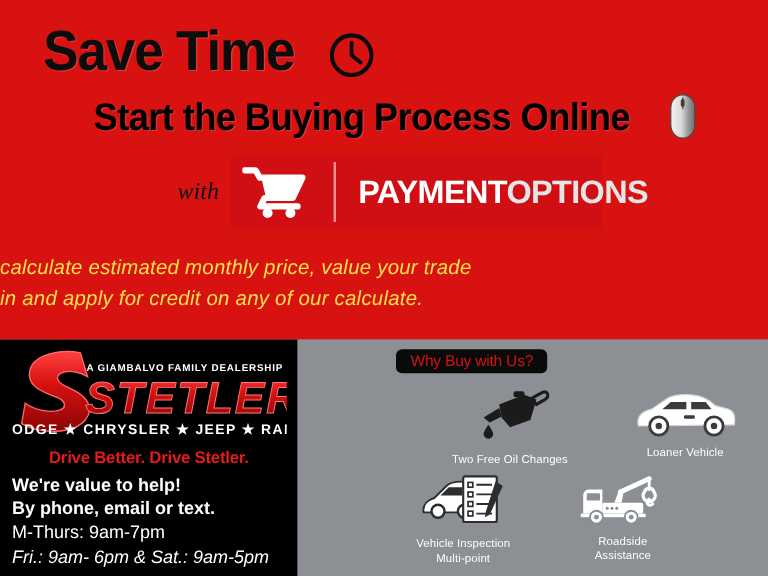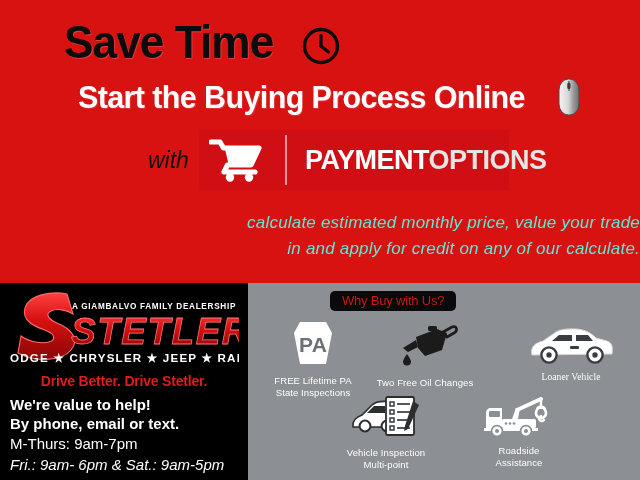--- a/index.html
+++ b/index.html
@@ -15,43 +15,42 @@
     position:absolute;left:0;top:0;width:640px;height:283px;
     background:#d81111;
   }
   .headline1{
     position:absolute;left:36px;top:14px;
     font-size:47px;font-weight:bold;color:#0d0c0c;
     letter-spacing:-1px;
     font-family:"Liberation Sans", sans-serif;
     display:flex;align-items:center;gap:14px;
     text-shadow:1px 1px 0 rgba(255,255,255,0.18);
-    margin-left:28px;
   }
   .headline1 .txt{transform:scaleX(0.94);transform-origin:left center;}
   .clock-icon{display:inline-block;width:40px;height:40px;flex:0 0 auto;}
 
   .headline2{
     position:absolute;left:78px;top:78px;
-    font-size:32px;font-weight:bold;color:#ffffff;
+    font-size:32px;font-weight:bold;color:#000000;
     letter-spacing:-0.6px;
     display:flex;align-items:center;gap:10px;
     text-shadow:1px 1px 0 rgba(255,255,255,0.15);
   }
   .headline2 .txt{transform:scaleX(0.95);transform-origin:left center;}
   .mouse-icon{display:inline-block;width:22px;height:38px;flex:0 0 auto;}
 
   
   .withrow{
     position:absolute;left:148px;top:130px;height:60px;
     display:flex;align-items:center;
   }
   .with-word{
-    font-size:23px;font-style:italic;color:#111;
-    font-family:Liberation Sans, sans-serif;
+    font-size:20px;font-style:italic;color:#111;
+    font-family:Liberation Serif, serif;
     margin-right:10px;margin-top:0;
   }
   .po-box{
     background:#cf0f14;height:60px;width:310px;
     display:flex;align-items:center;box-sizing:border-box;
     padding-left:6px;
   }
   .cart-icon{width:54px;height:44px;flex:0 0 auto;margin-left:4px;}
   .po-divider{
     width:2px;height:50px;background:rgba(255,255,255,0.55);
@@ -59,21 +58,21 @@
   }
   .po-text{
     font-size:27px;font-weight:bold;letter-spacing:-0.5px;
     white-space:nowrap;
   }
   .po-text .p1{color:#ffffff;}
   .po-text .p2{color:#e5e5e5;}
 
   .tagline{
     position:absolute;left:0;top:210px;width:640px;
-    text-align:right;color:#5eead4;
+    text-align:left;color:#fde047;
     font-family:"Liberation Sans", sans-serif;
     font-style:italic;font-size:17px;line-height:26px;
     letter-spacing:0.2px;
   }
   .tagline .l{display:block;}
 
   
   .leftpanel{
     position:absolute;left:0;top:283px;width:248px;height:197px;
     background:#000000;
@@ -111,21 +110,21 @@
   }
   .perk{
     position:absolute;text-align:center;color:#ffffff;
     font-size:9.5px;line-height:12px;letter-spacing:0.1px;
   }
   .perk .ic{display:block;margin:0 auto 3px auto;}
   .perk .lbl{display:block;}
 
   .p-pa{left:2px;top:-2px;width:126px;}
   .p-oil{left:112px;top:4px;width:130px;}
-  .p-loan{left:256px;top:6px;width:134px;font-family:Liberation Serif, serif;}
+  .p-loan{left:256px;top:6px;width:134px;}
   .p-multi{left:74px;top:74px;width:128px;}
   .p-road{left:208px;top:76px;width:126px;}
 </style>
 </head>
 <body>
 
 <div class="banner">
 
   <div class="hero">
 
@@ -214,30 +213,20 @@
       <div class="h4">Fri.: 9am- 6pm &amp; Sat.: 9am-5pm</div>
     </div>
   </div>
 
   <div class="rightpanel">
 
     <div class="whybuy">Why Buy with Us?</div>
 
     <div class="perks">
 
-      <div class="perk p-pa">
-        <span class="ic">
-          <svg viewBox="0 0 52 52" width="52" height="52" aria-hidden="true">
-            <path d="M13 5 H39 L45 16 L39 47 H13 L7 16 Z" fill="#ffffff"></path>
-            <text x="26" y="35" text-anchor="middle" font-family="Liberation Sans, sans-serif" font-size="21" font-weight="bold" fill="#6e7174">PA</text>
-          </svg>
-        </span>
-        <span class="lbl">FREE Lifetime PA</span>
-        <span class="lbl">State Inspections</span>
-      </div>
 
       <div class="perk p-oil">
         <span class="ic">
           <svg viewBox="0 0 66 48" width="66" height="48" aria-hidden="true">
             <path d="M24 14 L45 6 L55 10 L50 27 L33 33 L26 25 Z" fill="#1b1b1b"></path>
             <path d="M26 24 L16 29 L11 25 L24 17 Z" fill="#1b1b1b"></path>
             <rect x="36" y="3" width="9" height="5" rx="1.6" fill="#1b1b1b"></rect>
             <path d="M51 9 L60 4 C65 2 66 8 62 10 L55 14 Z" fill="none" stroke="#1b1b1b" stroke-width="2.6"></path>
             <path d="M15 31 c0 0 -4 5.5 -4 7.6 a4 4 0 0 0 8 0 c0 -2.1 -4 -7.6 -4 -7.6 z" fill="#1b1b1b"></path>
           </svg>

